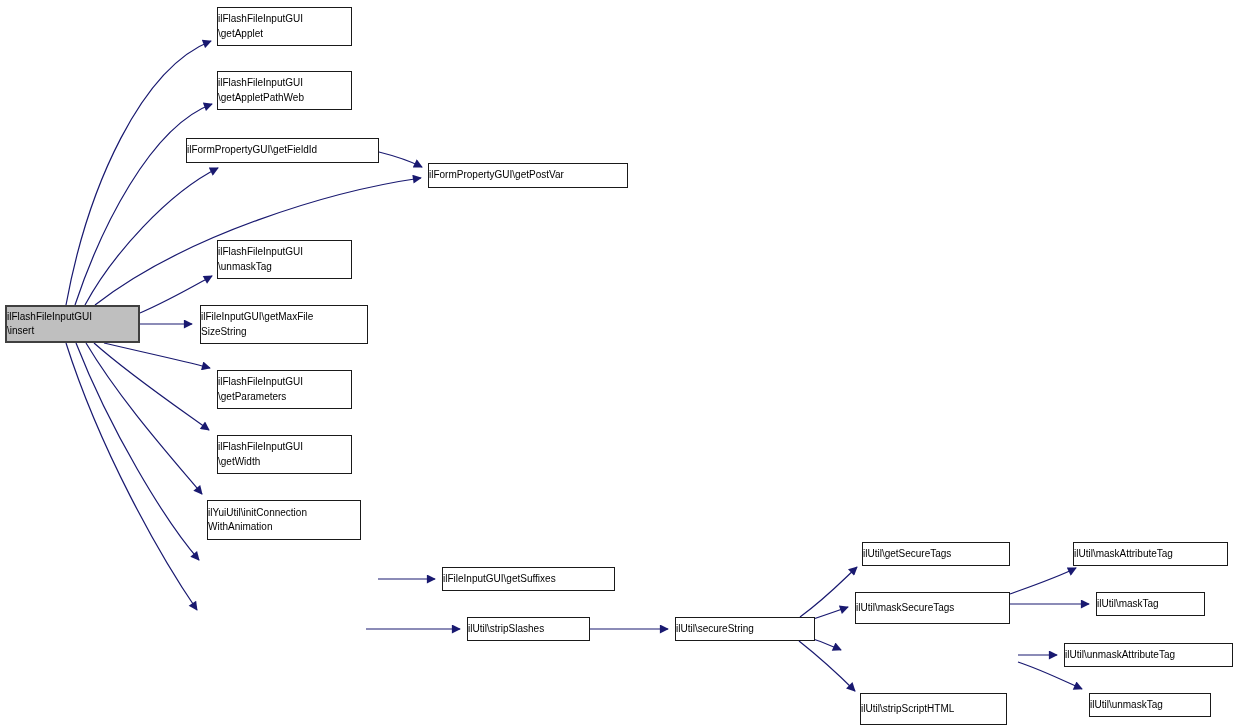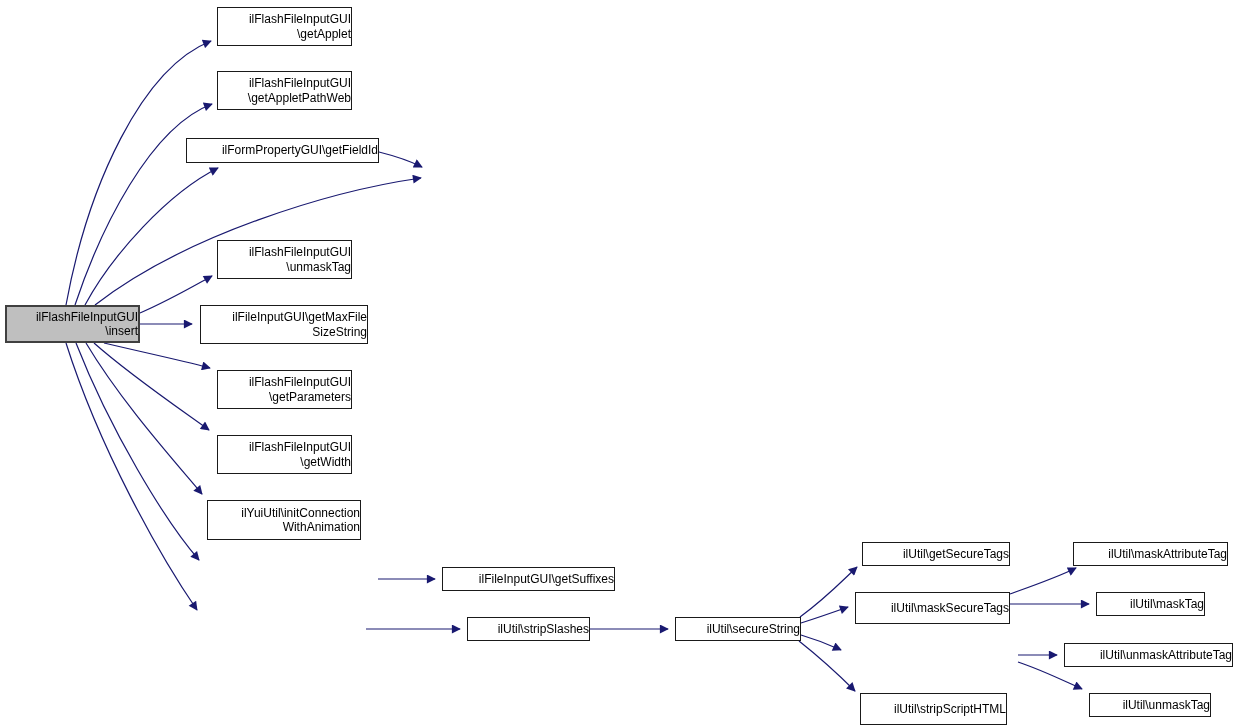--- a/index.html
+++ b/index.html
@@ -4,22 +4,22 @@
 <style>
   html,body { margin:0; padding:0; background:#ffffff; }
   .canvas {
     position:relative; width:1240px; height:725px; background:#ffffff;
     font-family:"Liberation Sans", sans-serif; overflow:hidden;
   }
   .edges { position:absolute; left:0; top:0; width:1240px; height:725px; pointer-events:none; }
   .node {
     position:absolute; box-sizing:border-box;
     background:#ffffff; border:1px solid #1a1a1a;
-    display:flex; flex-direction:column; align-items:flex-end; justify-content:center;
-    text-align:center; font-size:12px; line-height:14.5px; color:#000000;
+    display:flex; flex-direction:column; align-items:flex-start; justify-content:center;
+    text-align:center; font-size:10px; line-height:14.5px; color:#000000;
     white-space:nowrap; cursor:pointer;
   }
   .node.root { background:#bfbfbf; border:2px solid #404040; cursor:default; }
 </style>
 </head>
 <body>
 
 <div class="canvas">
 
   <svg class="edges" width="1240" height="725" viewBox="0 0 1240 725">
@@ -67,20 +67,23 @@
 
   <div class="node" style="left:217px;top:71px;width:135px;height:39px">
     <span>ilFlashFileInputGUI</span>
     <span>\getAppletPathWeb</span>
   </div>
 
   <div class="node" style="left:186px;top:138px;width:193px;height:25px">
     <span>ilFormPropertyGUI\getFieldId</span>
   </div>
 
+  <div class="node" style="left:428px;top:163px;width:200px;height:25px">
+    <span>ilFormPropertyGUI\getPostVar</span>
+  </div>
 
   <div class="node" style="left:217px;top:240px;width:135px;height:39px">
     <span>ilFlashFileInputGUI</span>
     <span>\unmaskTag</span>
   </div>
 
   <div class="node" style="left:200px;top:305px;width:168px;height:39px">
     <span>ilFileInputGUI\getMaxFile</span>
     <span>SizeString</span>
   </div>
@@ -103,21 +106,21 @@
 
   <div class="node" style="left:442px;top:567px;width:173px;height:24px">
     <span>ilFileInputGUI\getSuffixes</span>
   </div>
 
 
   <div class="node" style="left:467px;top:617px;width:123px;height:24px">
     <span>ilUtil\stripSlashes</span>
   </div>
 
-  <div class="node" style="left:675px;top:617px;width:126px;height:24px">
+  <div class="node" style="left:675px;top:617px;width:140px;height:24px">
     <span>ilUtil\secureString</span>
   </div>
 
   <div class="node" style="left:862px;top:542px;width:148px;height:24px">
     <span>ilUtil\getSecureTags</span>
   </div>
 
   <div class="node" style="left:1073px;top:542px;width:155px;height:24px">
     <span>ilUtil\maskAttributeTag</span>
   </div>

